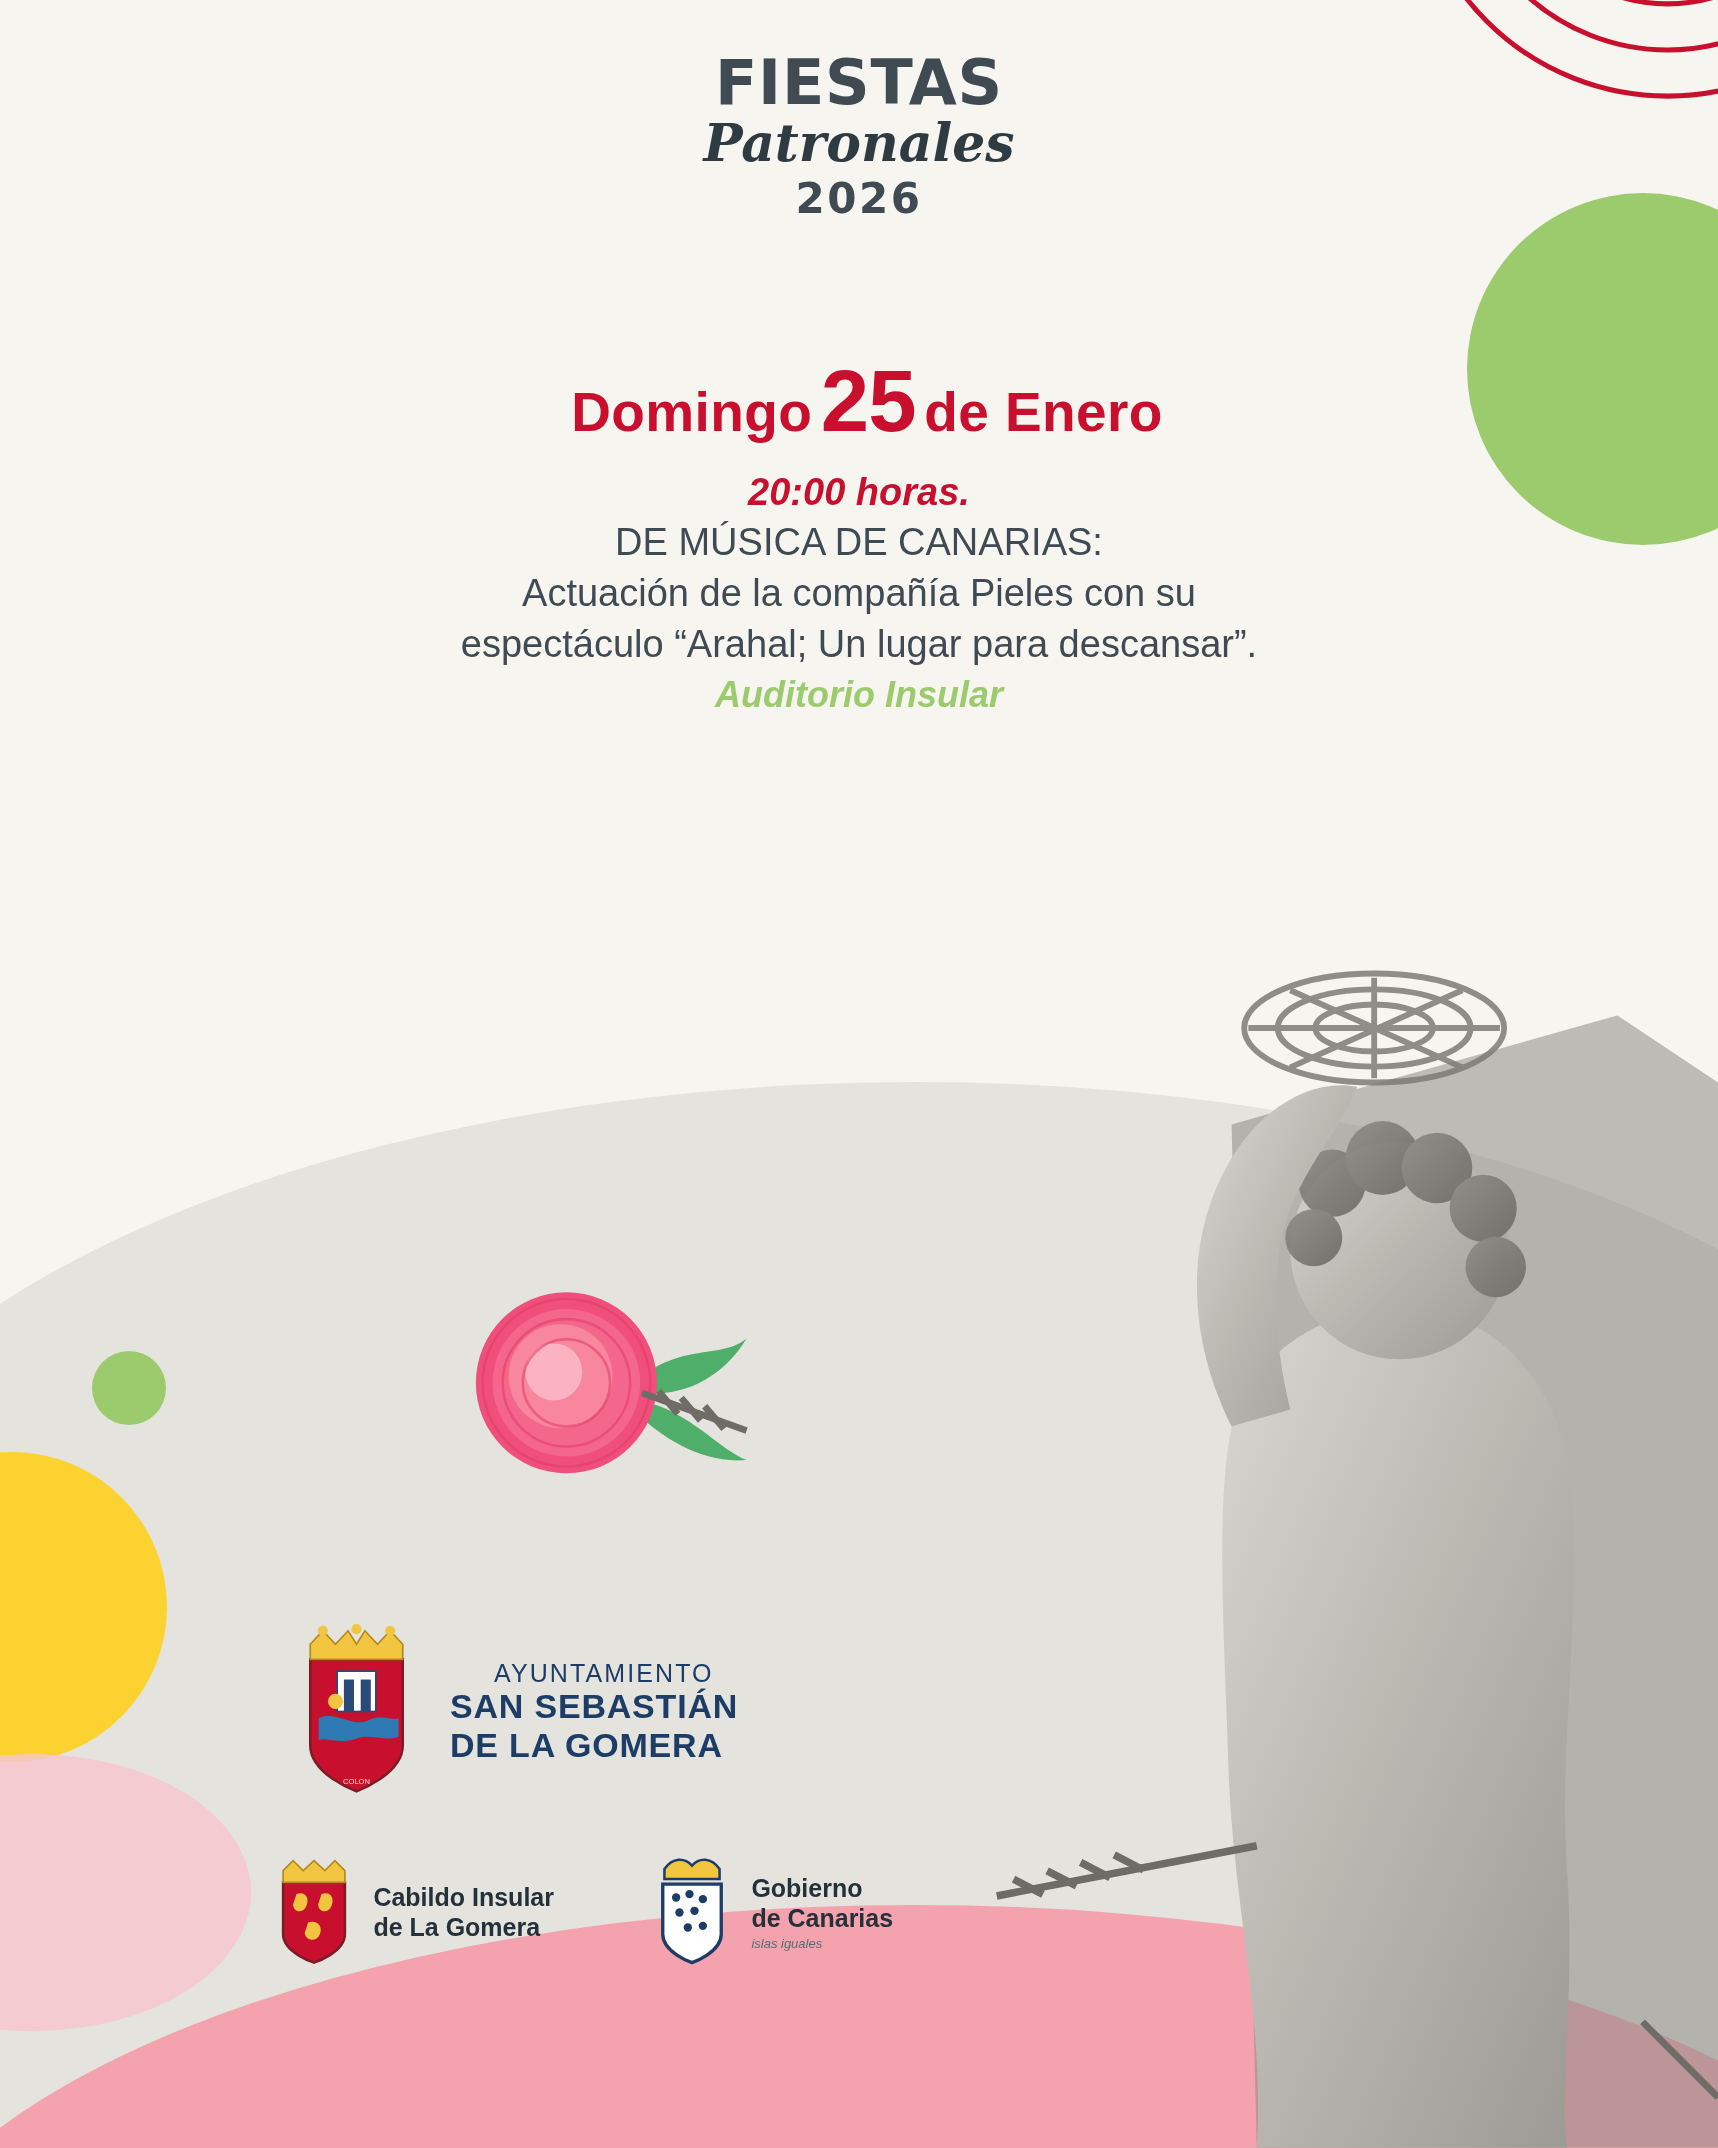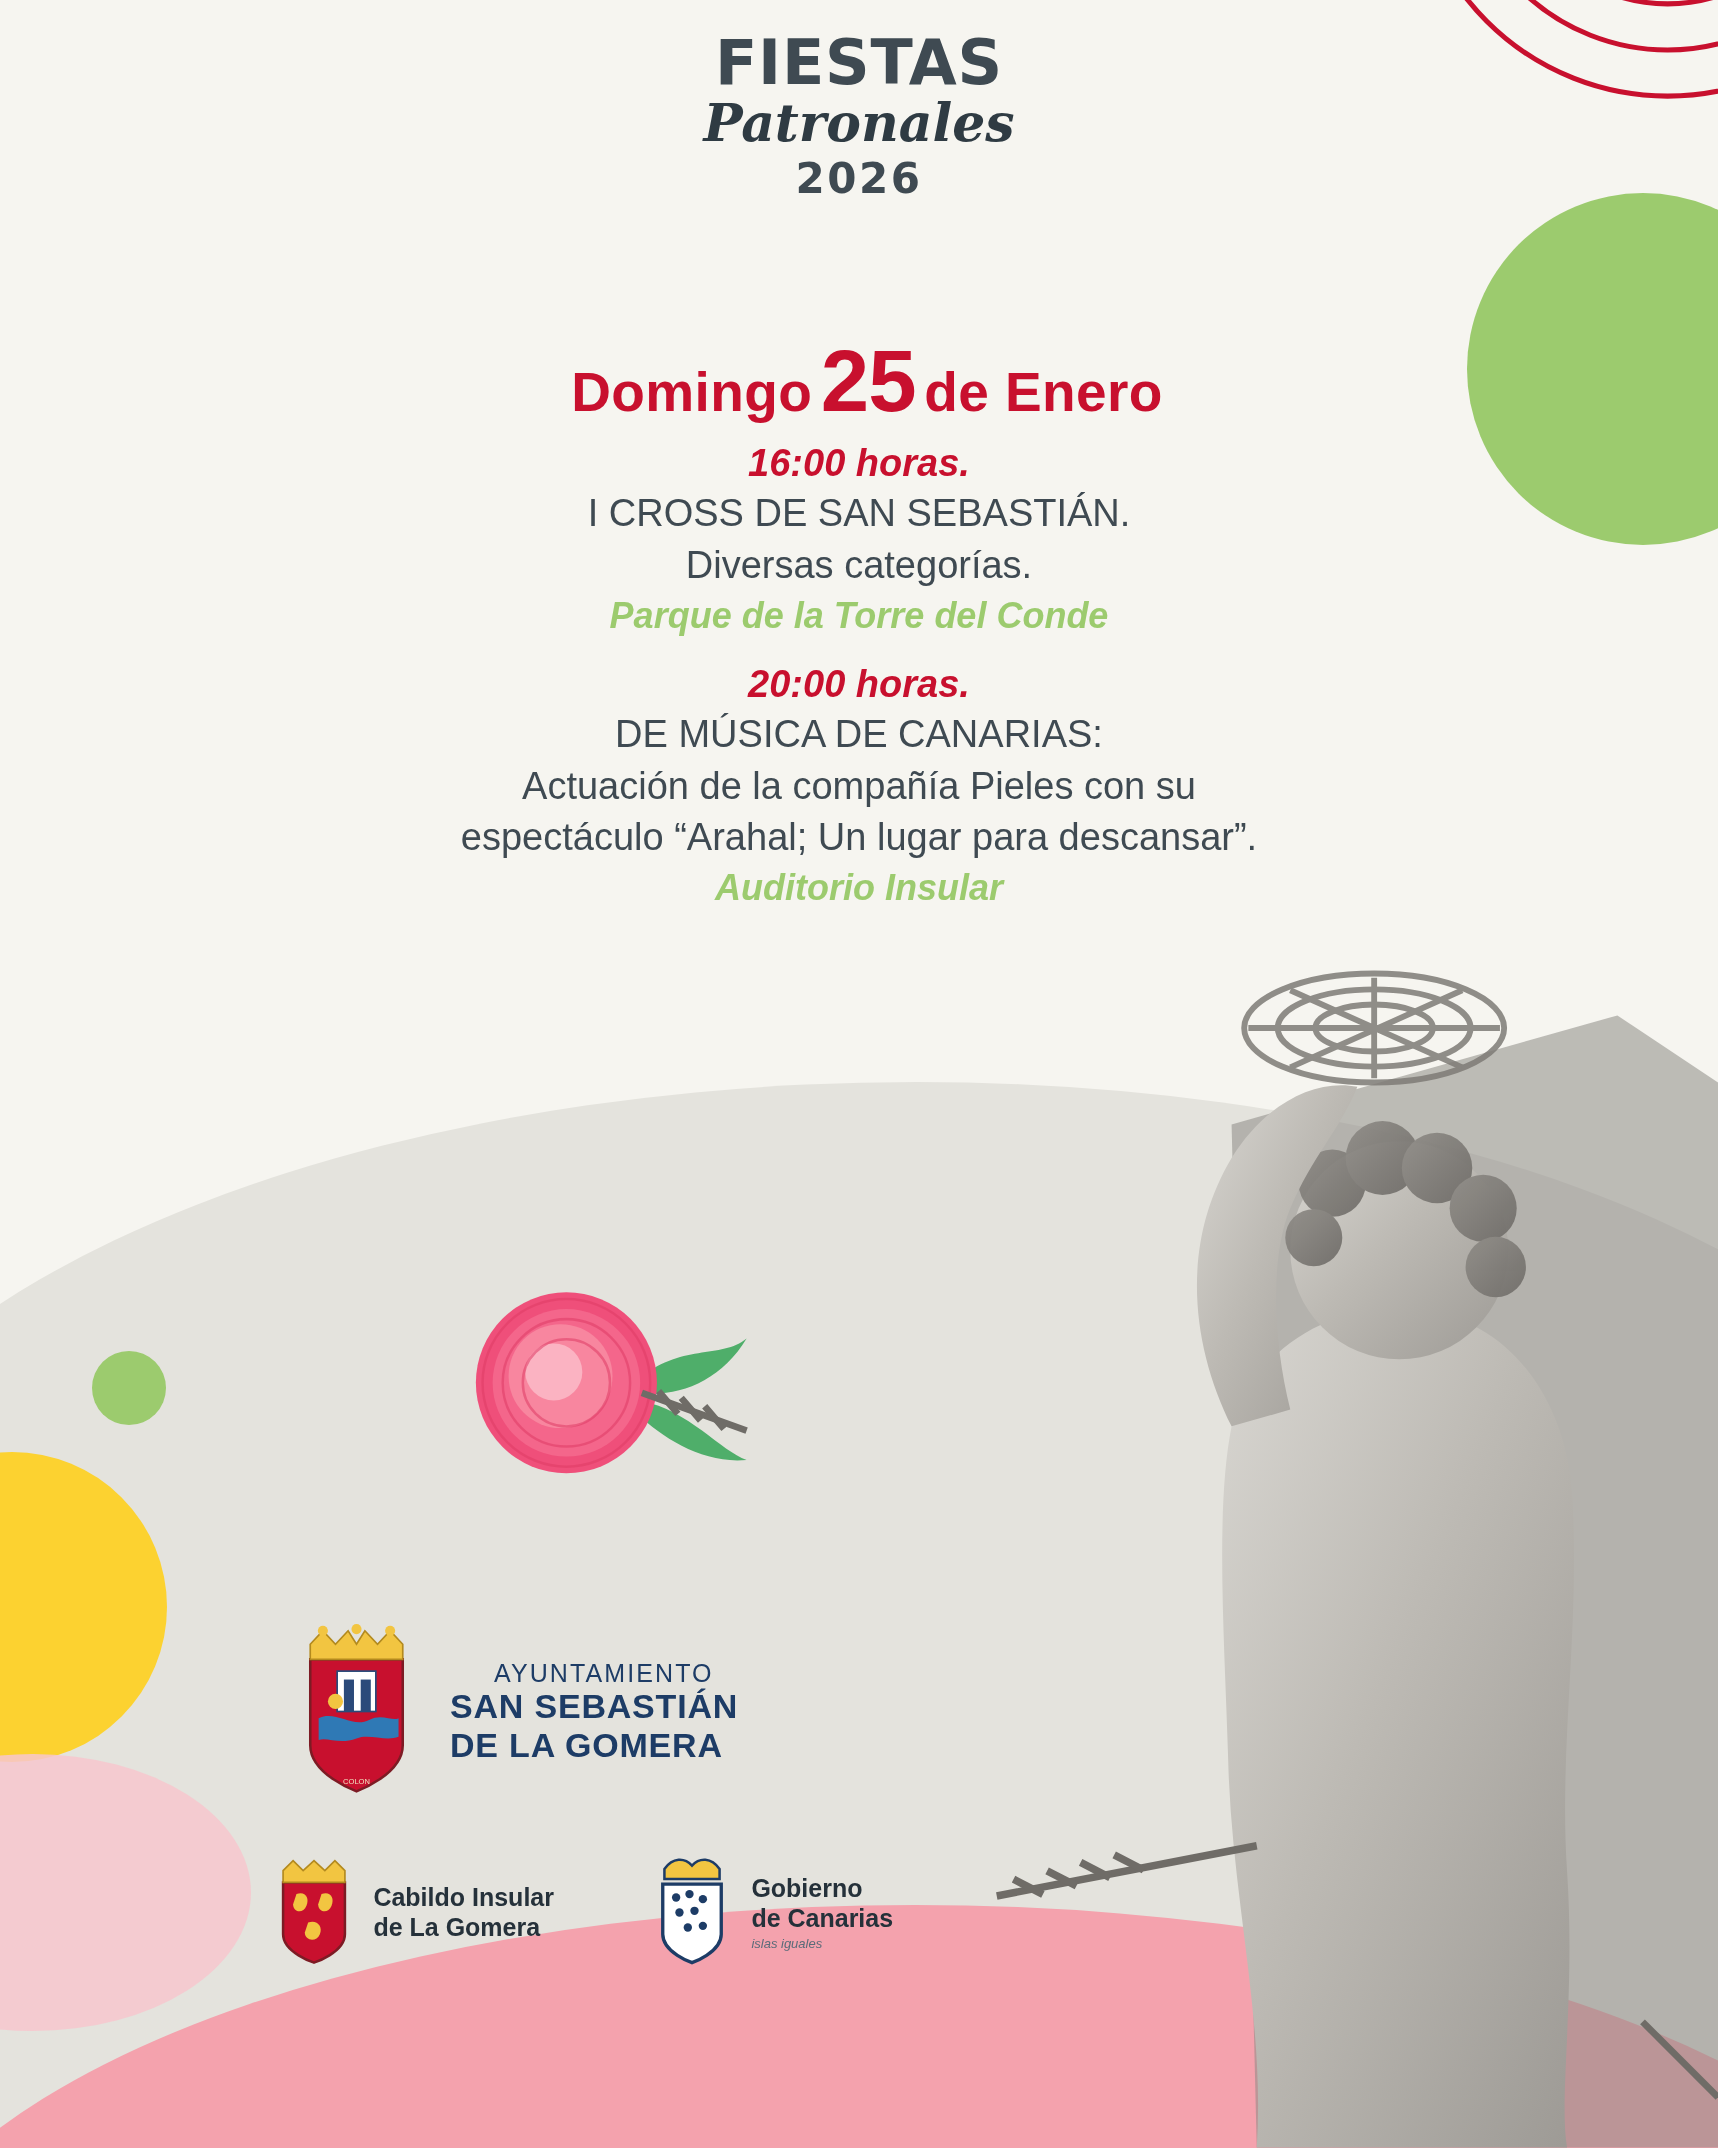--- a/index.html
+++ b/index.html
@@ -75,21 +75,21 @@
     width: 436px;
     height: 277px;
     background: #f7c7ce;
     border-radius: 50%;
     opacity: .85;
   }
 
   
   .header {
     position: relative;
-    padding-top: 32px;
+    padding-top: 52px;
     text-align: center;
     z-index: 5;
   }
   .fiestas {
     font-family: "DejaVu Sans", sans-serif;
     font-weight: 700;
     font-size: 62px;
     letter-spacing: 0.8px;
     color: #3f4a52;
     line-height: 1;
@@ -335,26 +335,20 @@
     <div class="patronales">Patronales</div>
     <div class="year">2026</div>
   </div>
 
   <div class="program">
 
     <div class="date-line">
       <span class="date-word">Domingo</span><span class="date-number">25</span><span class="date-word">de Enero</span>
     </div>
 
-    <div>
-      <div class="time">16:00 horas.</div>
-      <div class="event-title">I CROSS DE SAN SEBASTIÁN.</div>
-      <div class="event-title">Diversas categorías.</div>
-      <div class="venue">Parque de la Torre del Conde</div>
-    </div>
 
     <div class="block-gap"></div>
 
     <div>
       <div class="time">20:00 horas.</div>
       <div class="event-title">DE MÚSICA DE CANARIAS:</div>
       <div class="event-title">Actuación de la compañía Pieles con su</div>
       <div class="event-title">espectáculo “Arahal; Un lugar para descansar”.</div>
       <div class="venue">Auditorio Insular</div>
     </div>

